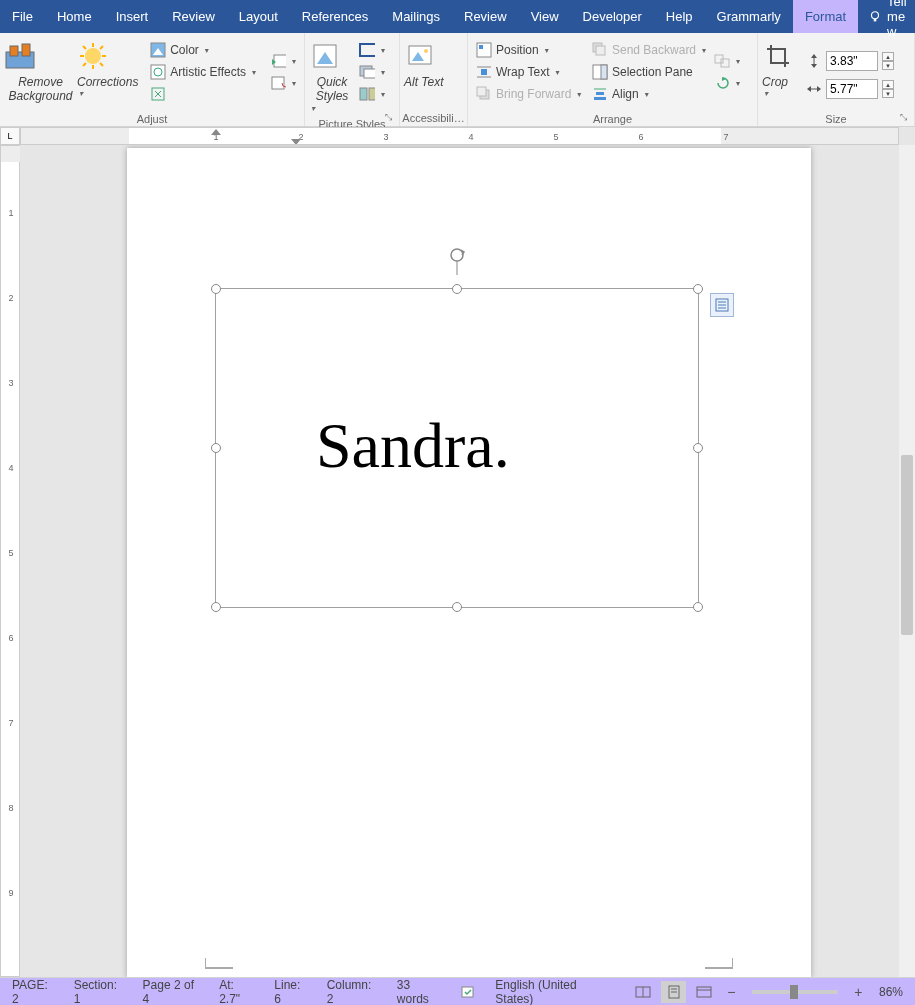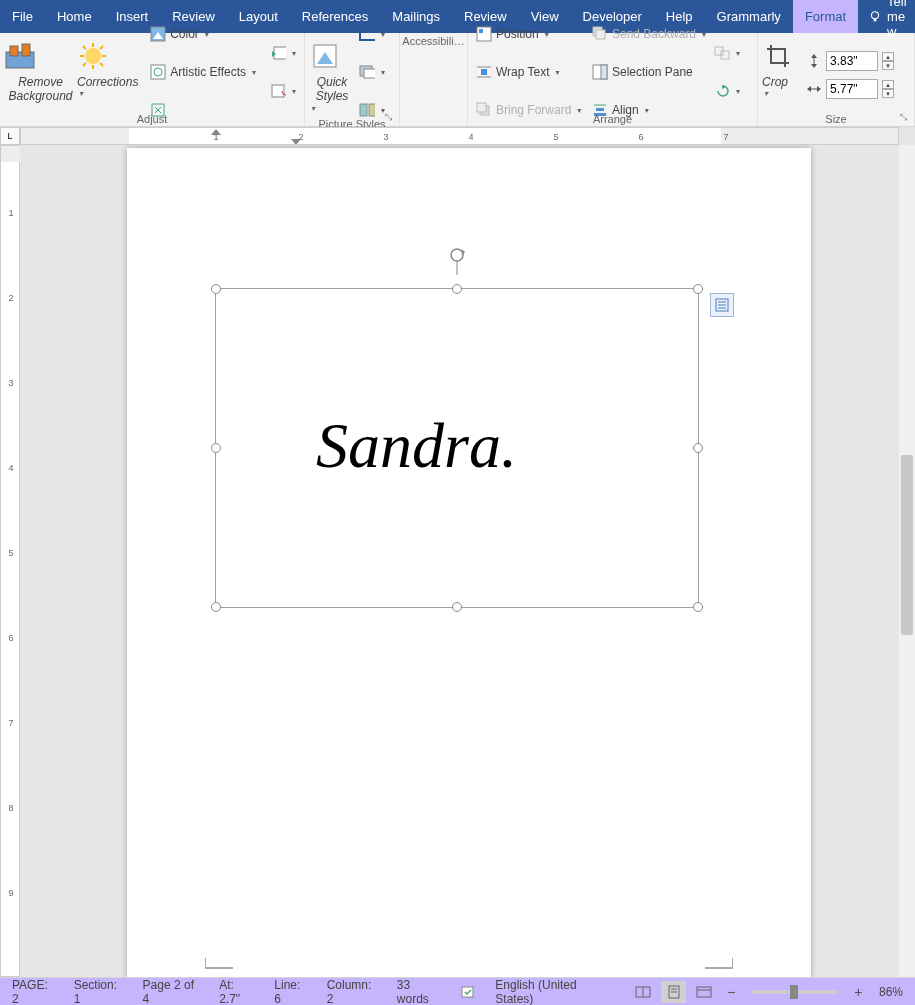--- a/index.html
+++ b/index.html
@@ -13,21 +13,21 @@
 .ribbon-right { display: flex; align-items: center; }
 .ribbon-right .item { padding: 0 10px; display: flex; align-items: center; gap: 5px; cursor: pointer; }
 
 
 .ribbon { height: 94px; background: #f3f3f3; border-bottom: 1px solid #d4d4d4; display: flex; font-size: 12px; color: #444; }
 .group { border-right: 1px solid #e1e1e1; display: flex; flex-direction: column; position: relative; }
 .group-label { text-align: center; font-size: 11px; color: #666; height: 16px; line-height: 16px; }
 .group-body { flex: 1; display: flex; align-items: flex-start; padding: 3px 4px; }
 .bigbtn { display: flex; flex-direction: column; align-items: flex-start; justify-content: flex-start; width: 66px; padding-top: 4px; cursor: pointer; text-align: center; line-height: 1.2; font-style: italic; }
 .bigbtn .ico { width: 32px; height: 32px; margin-bottom: 3px; display:flex; align-items:center; justify-content:center; }
-.stack { display: flex; flex-direction: column; gap: 18px; justify-content: center; height: 72px; }
+.stack { display: flex; flex-direction: column; gap: 2px; justify-content: center; height: 72px; }
 .smallbtn { display: flex; align-items: center; gap: 4px; padding: 2px 4px; cursor: pointer; white-space: nowrap; }
 .smallbtn .ico { width: 16px; height: 16px; display:flex; align-items:center; justify-content:center; }
 .chev { font-size: 8px; color: #666; margin-left: 2px; }
 .disabled { color: #b0b0b0; text-align: right; }
 .dialog-launcher { position: absolute; right: 2px; bottom: 2px; width: 12px; height: 12px; font-size: 9px; color:#666; cursor:pointer; }
 
 
 .size-input { display:flex; align-items:center; gap:4px; }
 .size-input input { width: 52px; height: 20px; font-size: 12px; border:1px solid #aaa; padding: 0 3px; }
 .spinner { display:flex; flex-direction:column; }
@@ -39,21 +39,21 @@
 .vruler { position:absolute; top:145px; left:0; width:20px; bottom:28px; background:#fff; border:1px solid #ccc; font-size:9px; color:#666; }
 .cornerbox { position:absolute; top:127px; left:0; width:20px; height:18px; background:#f9f9f9; border:1px solid #ccc; display:flex; align-items:center; justify-content:center; font-size:9px; cursor:pointer;}
 
 
 .docarea { position:absolute; top:145px; left:20px; right:16px; bottom:28px; background:#e6e6e6; overflow:hidden; }
 .page { position:absolute; top:3px; left:107px; width:684px; height:830px; background:#fff; box-shadow:0 0 6px rgba(0,0,0,0.3); }
 .selection-box { position:absolute; border:1px solid #a0a0a0; }
 .handle { position:absolute; width:10px; height:10px; border:1px solid #888; background:#fff; border-radius:50%; }
 .rotate-handle { position:absolute; width:20px; height:20px; left:50%; top:-42px; transform:translateX(-50%); color:#888; font-size:16px; }
 .layout-btn { position:absolute; width:24px; height:24px; border:1px solid #9fb8d9; background:#eaf1fb; right:-36px; top:4px; cursor:pointer; display:flex; align-items:center; justify-content:center; }
-.signature { position:absolute; font-family: "Brush Script MT", cursive; font-size:64px; font-style:italic; color:#000; }
+.signature { position:absolute; font-family: "Brush Script MT", cursive; font-size:64px; color:#000; }
 
 
 .vscroll { position:absolute; top:145px; right:0; width:16px; bottom:28px; background:#f0f0f0; }
 .vscroll .thumb { position:absolute; left:2px; right:2px; top:310px; height:180px; background:#c8c8c8; border-radius:2px; }
 
 
 .statusbar { position:absolute; left:0; right:0; bottom:0; height:28px; background:#c4b5fd; border-top:1px solid #d4d4d4; display:flex; align-items:center; font-size:12px; color:#444; padding:0 6px; gap:6px; }
 .statusbar > span.seg { padding:0 6px; }
 .status-spacer { flex:1; }
 .viewbtn { width:26px; height:22px; display:flex; align-items:center; justify-content:center; cursor:pointer; color:#555; }
@@ -226,20 +226,32 @@
             </span>
             <span class="chev">▾</span>
           </div>
       </div>
     </div>
     <div class="group-label">Picture Styles</div>
     <div class="dialog-launcher">⤡</div>
   </div>
 
   <div class="group" style="width:68px;">
+    <div class="group-body">
+      <div class="bigbtn" style="width:58px;">
+        <div class="ico">
+            <svg width="28" height="28">
+              <rect x="3" y="4" width="22" height="18" fill="#fff" stroke="#888"></rect>
+              <polygon points="6,19 12,10 18,19" fill="#7fb8e6"></polygon>
+              <circle cx="20" cy="9" r="2" fill="#fc6"></circle>
+            </svg>
+          </div>
+        <span>Alt Text</span>
+      </div>
+    </div>
     <div class="group-label">Accessibili…</div>
   </div>
 
   <div class="group" style="width:290px;">
     <div class="group-body">
       <div class="stack" style="width:116px;">
         <div class="smallbtn">
             <span class="ico">
               <svg width="16" height="16">
                 <rect x="1" y="1" width="14" height="14" fill="#fff" stroke="#888"></rect>

